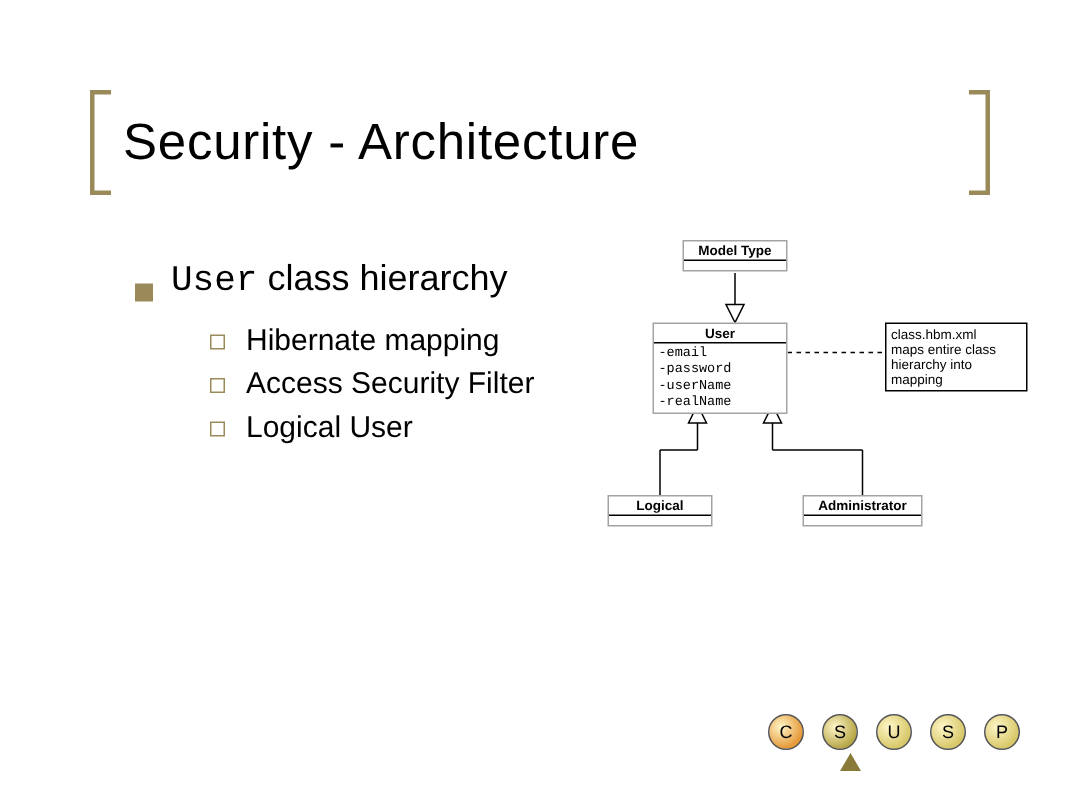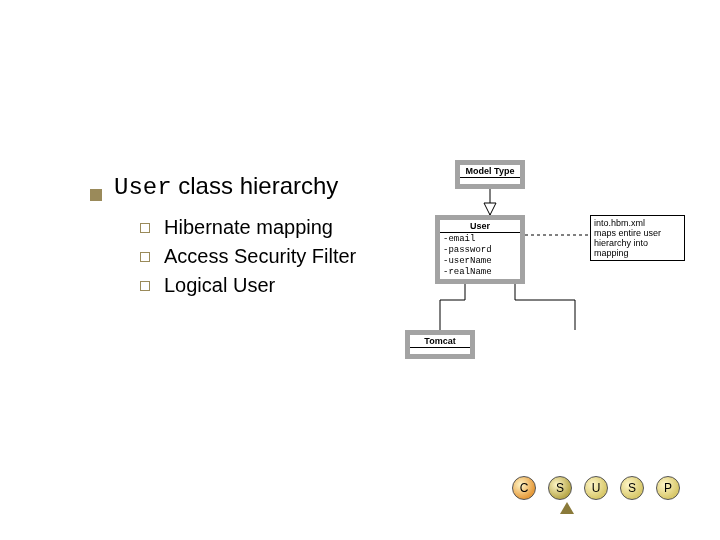--- a/index.html
+++ b/index.html
@@ -82,21 +82,21 @@
     position: absolute;
     left: 395px;
     top: 160px;
     width: 300px;
     height: 230px;
     font-size: 9px;
   }
   .uml-box {
     position: absolute;
     background: #fff;
-    border: 5px solid #a3a3a3;
+    border: 1px solid #a3a3a3;
     box-sizing: border-box;
   }
   .uml-box .head {
     border-bottom: 1px solid #000;
     text-align: center;
     font-weight: bold;
     padding: 1px 2px;
   }
   .uml-box .body {
     padding: 1px 3px;
@@ -145,20 +145,27 @@
     border-left: 7px solid transparent;
     border-right: 7px solid transparent;
     border-bottom: 12px solid #8a7a3a;
   }
 </style>
 </head>
 <body>
 
 <div class="slide">
 
+  <div class="title-wrap">
+    <div class="title-brackets">
+      <div class="bracket left"></div>
+      <div class="title-text">Security - Architecture</div>
+      <div class="bracket right"></div>
+    </div>
+  </div>
 
   <div class="bullet-main">
     <div class="sq-bullet"></div>
     <div>
       <span class="code">User</span><span> class hierarchy</span>
     </div>
   </div>
 
   <div class="sub-list">
     <div class="sub-item">
@@ -203,31 +210,35 @@
       <div class="head">User</div>
       <div class="body">
         <div>-email</div>
         <div>-password</div>
         <div>-userName</div>
         <div>-realName</div>
       </div>
     </div>
 
     <div class="uml-note" style="left:195px; top:55px; width:95px;">
-      <div>into.hbm.xml</div>
-      <div>maps entire user</div>
+      <div>class.hbm.xml</div>
+      <div>maps entire class</div>
       <div>hierarchy into</div>
       <div>mapping</div>
     </div>
 
     <div class="uml-box" style="left:10px; top:170px; width:70px;">
-      <div class="head">Tomcat</div>
+      <div class="head">Logical</div>
       <div class="body empty"></div>
     </div>
 
+    <div class="uml-box" style="left:140px; top:170px; width:80px;">
+      <div class="head">Administrator</div>
+      <div class="body empty"></div>
+    </div>
   </div>
 
   <div class="dots">
     <div class="dot" style="--c:#e69a3a">
         <span>C</span>
       </div>
     <div class="dot" style="--c:#b8a84a">
         <span>S</span>
       </div>
     <div class="dot" style="--c:#d8c86a">

